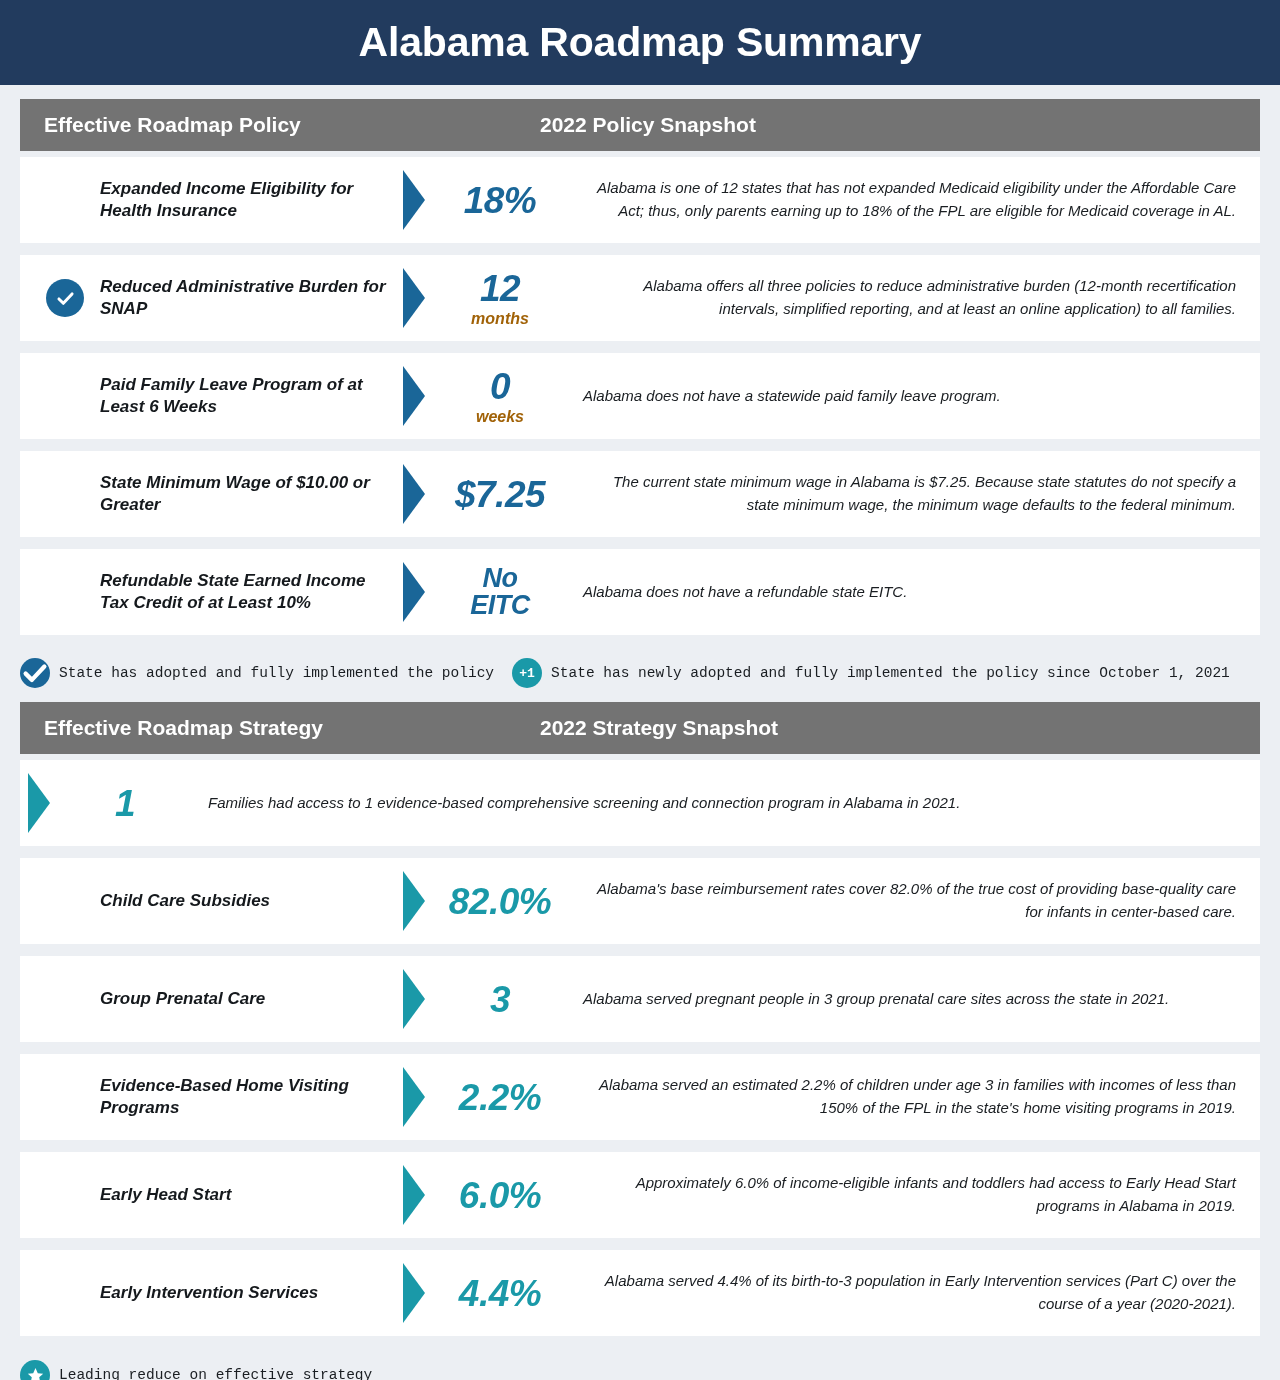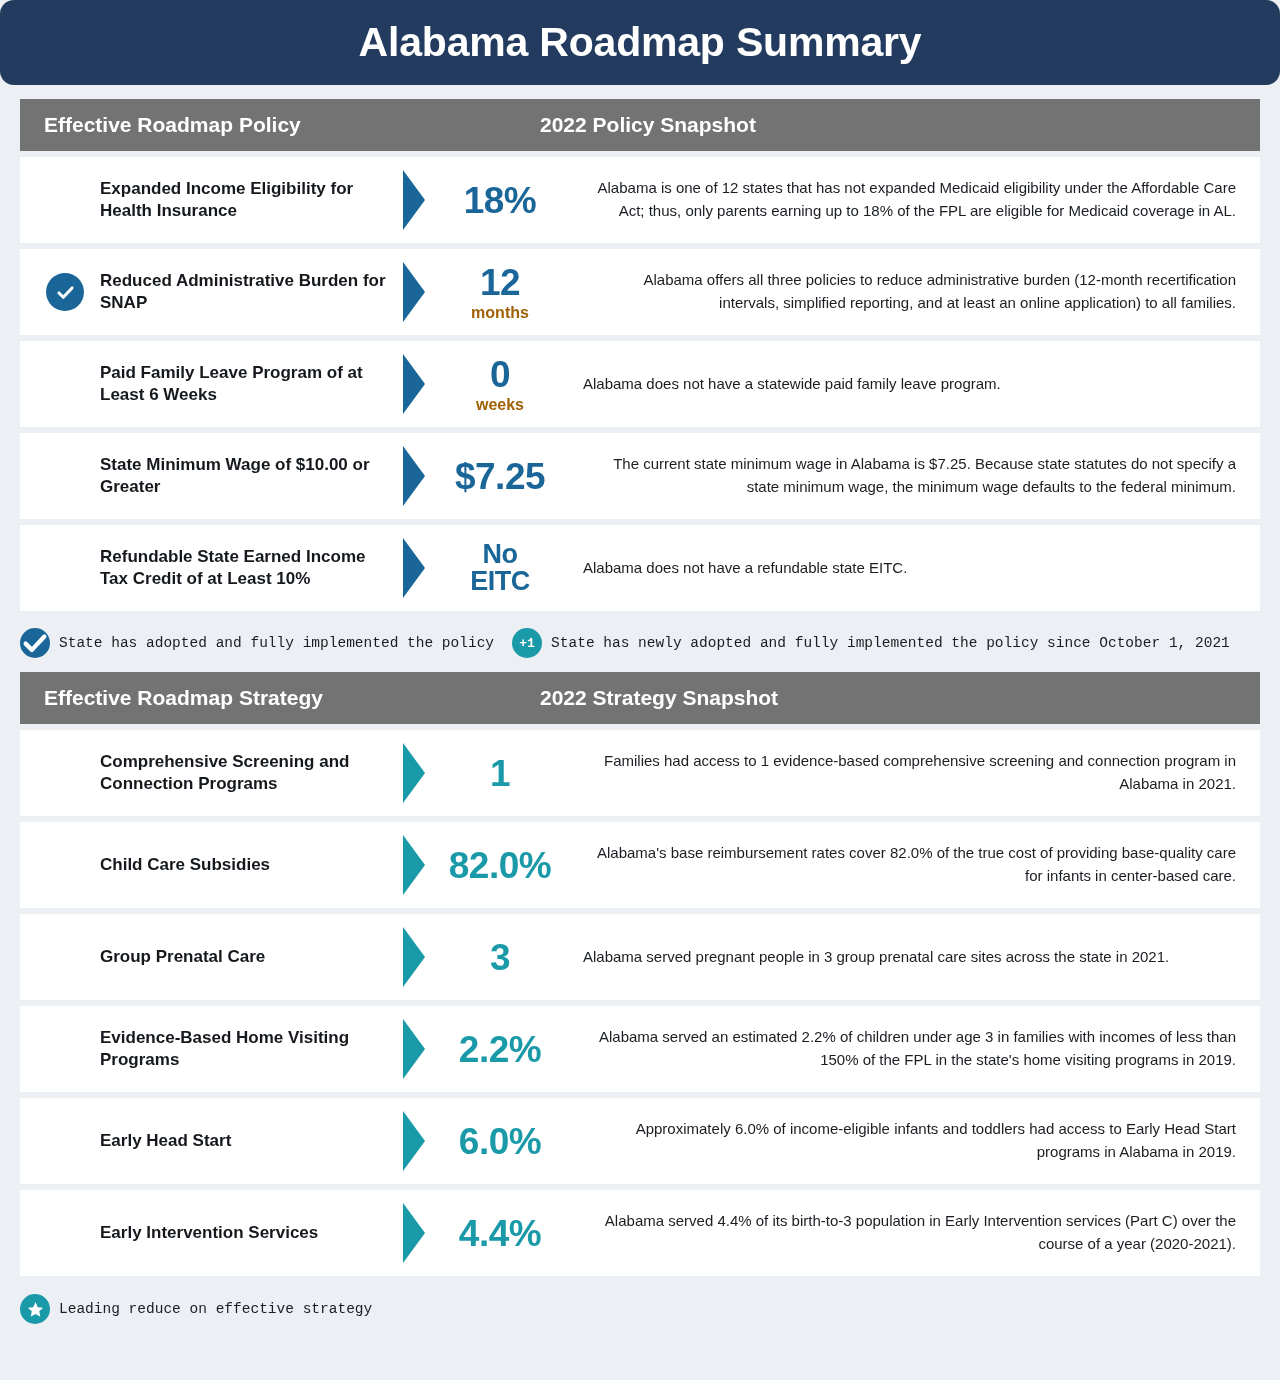--- a/index.html
+++ b/index.html
@@ -12,21 +12,20 @@
     overflow: hidden;
   }
 
   
   .title-bar {
     height: 85px;
     background: #223b5e;
     display: flex;
     align-items: center;
     justify-content: center;
-    border-radius: 14px;
   }
   .title-bar h1 {
     color: #ffffff;
     font-size: 41px;
     font-weight: bold;
     letter-spacing: -0.2px;
   }
 
   
   .section { padding: 0 20px; }
@@ -51,22 +50,23 @@
     font-size: 21px;
     font-weight: bold;
   }
 
   
   .rows { margin-top: 6px; }
   .row {
     background: #ffffff;
     display: flex;
     align-items: stretch;
-    margin-bottom: 6px;
+    margin-bottom: 12px;
     min-height: 86px;
+    font-style: italic;
   }
 
   .row-label-cell {
     width: 375px;
     flex: 0 0 375px;
     display: flex;
     align-items: center;
     padding-left: 26px;
     position: relative;
   }
@@ -305,23 +305,20 @@
 </div>
 
 <div class="section teal">
   <div class="section-header">
     <div class="col-a">Effective Roadmap Strategy</div>
     <div class="col-b">2022 Strategy Snapshot</div>
   </div>
 
   <div class="rows" id="strategy-rows">
       <div class="row">
-        <div class="row-label-cell">
-          <div class="row-label">Comprehensive Screening and Connection Programs</div>
-        </div>
         <div class="row-value-cell">
           <div class="arrow"></div>
           <div class="value-wrap">
             <div class="value-main">1</div>
           </div>
         </div>
         <div class="row-desc-cell">
           <div class="row-desc">Families had access to 1 evidence-based comprehensive screening and connection program in Alabama in 2021.</div>
         </div>
       </div>

